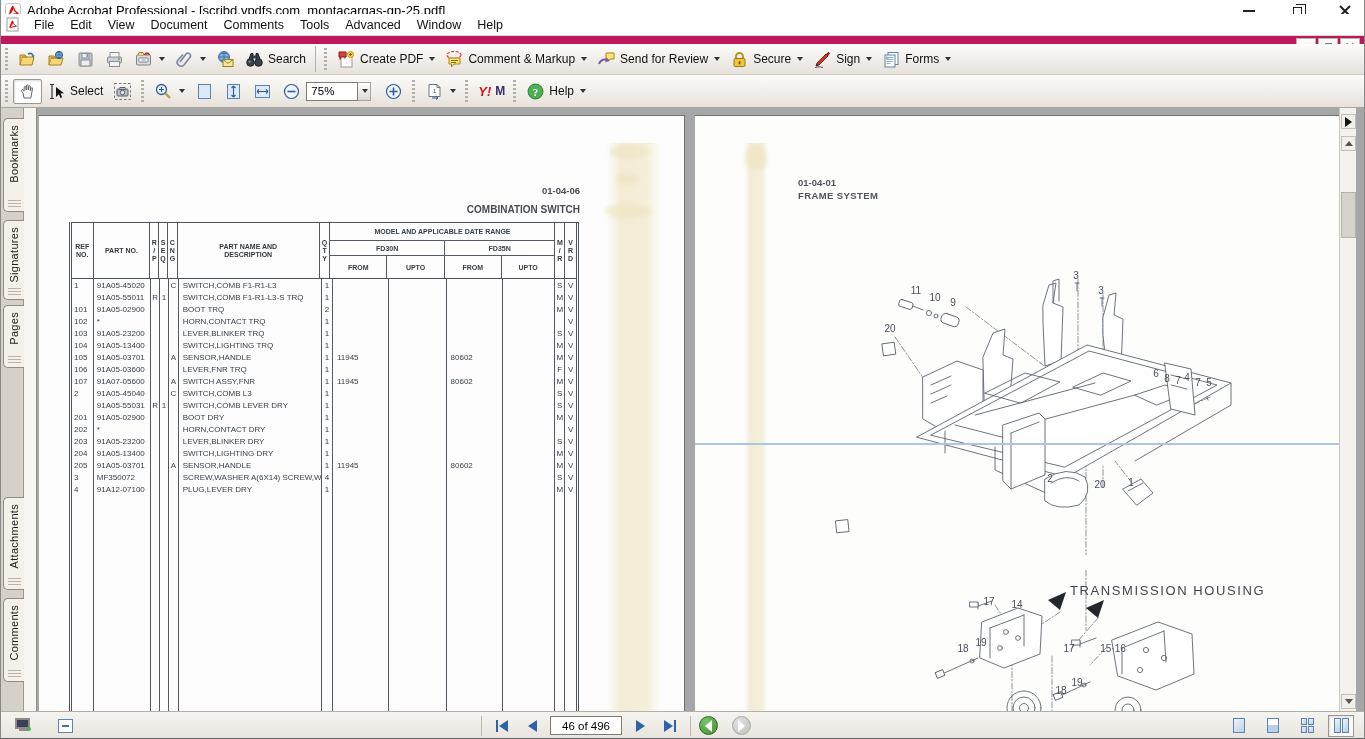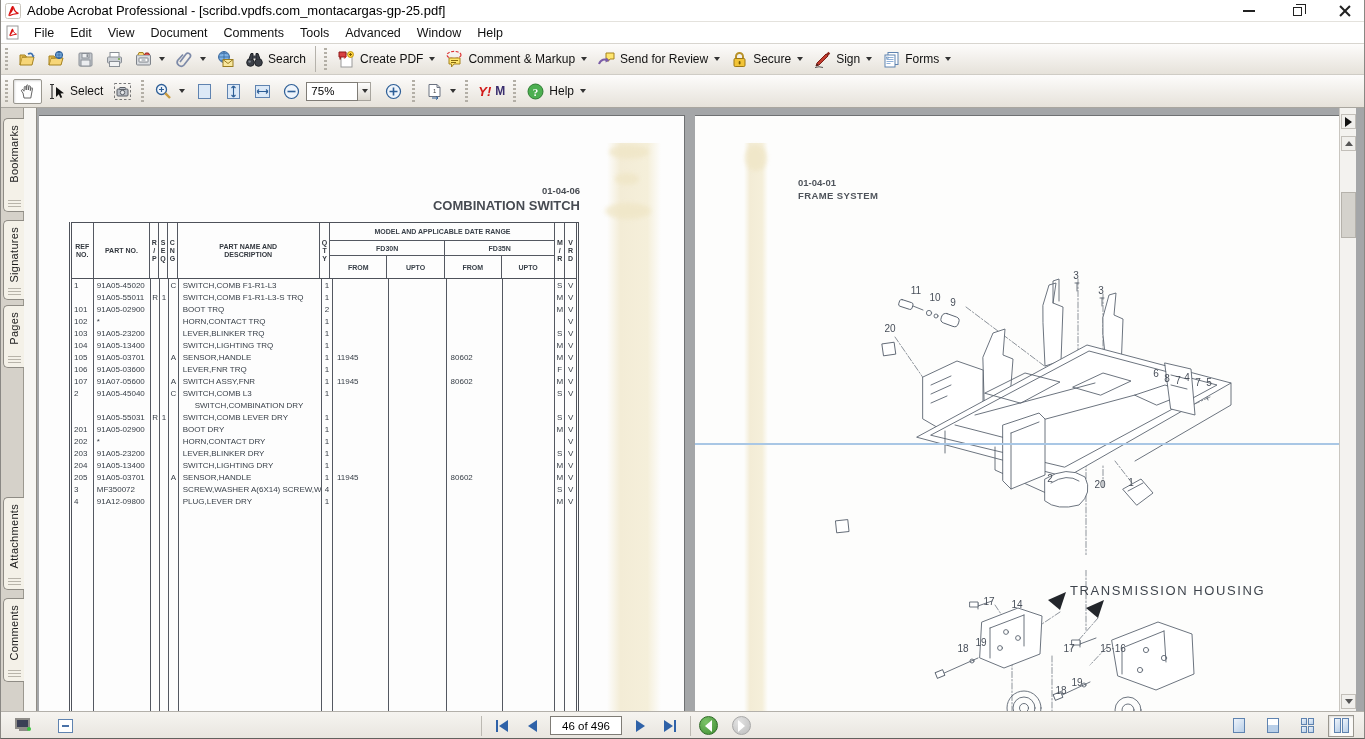--- a/index.html
+++ b/index.html
@@ -13,21 +13,21 @@
   .win-controls{position:absolute;right:8px;top:0;height:22px;display:flex;align-items:center;gap:26px;}
   .wc{width:22px;height:18px;display:flex;align-items:center;justify-content:center;color:#222;font-size:13px;cursor:default;}
   .wc .minus{width:12px;height:2px;background:#222;}
   .wc .restore{width:9px;height:9px;border:1.5px solid #222;position:relative;background:#fff;}
   .wc .restore:before{content:"";position:absolute;left:2px;top:-4px;width:9px;height:9px;border:1.5px solid #222;border-bottom:none;border-left:none;}
   .wc .closex{position:relative;width:12px;height:12px;}
   .wc .closex:before,.wc .closex:after{content:"";position:absolute;left:5px;top:-1px;width:2px;height:14px;background:#222;}
   .wc .closex:before{transform:rotate(45deg);} .wc .closex:after{transform:rotate(-45deg);}
 
   
-  .menubar{position:absolute;left:0;top:22px;width:100%;height:22px;background:#fff;display:flex;align-items:center;border-bottom:1px solid #d8d5cf;}
+  .menubar{position:absolute;left:0;top:14px;width:100%;height:22px;background:#fff;display:flex;align-items:center;border-bottom:1px solid #d8d5cf;}
   .menubar .doc-icon{width:15px;height:15px;margin:0 6px 0 4px;}
   .menu-item{padding:2px 8px;font-size:12.5px;color:#111;cursor:default;}
   .doc-controls{position:absolute;right:4px;top:24px;display:flex;gap:2px;}
   .dc{width:20px;height:17px;border:1px solid #b7b4ae;background:linear-gradient(#fdfdfd,#e8e5df);display:flex;align-items:center;justify-content:center;}
   .dc .m{width:8px;height:2px;background:#6b7f93;margin-top:6px;}
   .dc .r{width:7px;height:7px;border:1.5px solid #6b7f93;}
   .dc .x{position:relative;width:8px;height:8px;}
   .dc .x:before,.dc .x:after{content:"";position:absolute;left:3px;top:-1px;width:2px;height:10px;background:#6b7f93;}
   .dc .x:before{transform:rotate(45deg);} .dc .x:after{transform:rotate(-45deg);}
 
@@ -59,21 +59,21 @@
   .page{position:absolute;top:7px;height:596px;background:#fdfdfd;box-shadow:1px 0 0 #6f7173,0 1px 0 #6f7173 inset;overflow:hidden;}
   .page-left{left:2px;width:645px;}
   .page-right{left:658px;width:651px;background:#fdfdfc;}
   .cream{position:absolute;top:28px;bottom:0;background:linear-gradient(90deg,rgba(244,236,212,0) 0%,#f3ecd6 25%,#f5efda 75%,rgba(244,236,212,0) 100%);}
   .cream.l{left:568px;width:54px;}
   .cream.r{left:49px;width:24px;}
   .blob{position:absolute;background:#efe5c4;opacity:.7;border-radius:50%;filter:blur(2px);}
 
   .lp-header{position:absolute;right:104px;top:70px;text-align:right;color:#474b52;}
   .lp-header .code{font-size:9.5px;font-weight:bold;}
-  .lp-header .name{font-size:13px;font-weight:bold;margin-top:2px;}
+  .lp-header .name{font-size:10px;font-weight:bold;margin-top:8px;}
   .rp-header{position:absolute;left:103px;top:62px;color:#4f545b;}
   .rp-header .code{font-size:9.5px;font-weight:bold;}
   .rp-header .name{font-size:9.5px;font-weight:bold;margin-top:2px;letter-spacing:.4px;}
 
   
   .ptable{position:absolute;left:30px;top:107px;width:510px;height:489px;border:1px solid #4e525a;border-left:3px double #4e525a;border-right:3px double #4e525a;border-bottom:none;display:flex;flex-direction:column;color:#394049;}
   .ptable .cell{border-right:1px solid #545861;display:flex;align-items:center;justify-content:center;text-align:center;overflow:hidden;}
   .c-ref{width:22px;} .c-part{width:58px;} .c-rp{width:9px;} .c-seq{width:9px;} .c-cng{width:10px;}
   .c-name{width:145px;} .c-qty{width:11px;}
   .c-a{width:57px;} .c-b{width:58px;} .c-c{width:57px;} .c-d{width:53px;}
@@ -661,35 +661,20 @@
                 <div class="cell c-qty">1</div>
                 <div class="cell c-a"></div>
                 <div class="cell c-b"></div>
                 <div class="cell c-c"></div>
                 <div class="cell c-d"></div>
                 <div class="cell c-mr">S</div>
                 <div class="cell c-vr">V</div>
               </div>
               <div class="trow">
                 <div class="cell c-ref"></div>
-                <div class="cell c-part"></div>
-                <div class="cell c-rp"></div>
-                <div class="cell c-seq"></div>
-                <div class="cell c-cng"></div>
-                <div class="cell c-name ind">SWITCH,COMBINATION DRY</div>
-                <div class="cell c-qty"></div>
-                <div class="cell c-a"></div>
-                <div class="cell c-b"></div>
-                <div class="cell c-c"></div>
-                <div class="cell c-d"></div>
-                <div class="cell c-mr"></div>
-                <div class="cell c-vr"></div>
-              </div>
-              <div class="trow">
-                <div class="cell c-ref"></div>
                 <div class="cell c-part">91A05-55031</div>
                 <div class="cell c-rp">R</div>
                 <div class="cell c-seq">1</div>
                 <div class="cell c-cng"></div>
                 <div class="cell c-name">SWITCH,COMB LEVER DRY</div>
                 <div class="cell c-qty">1</div>
                 <div class="cell c-a"></div>
                 <div class="cell c-b"></div>
                 <div class="cell c-c"></div>
                 <div class="cell c-d"></div>
@@ -781,21 +766,21 @@
                 <div class="cell c-qty">4</div>
                 <div class="cell c-a"></div>
                 <div class="cell c-b"></div>
                 <div class="cell c-c"></div>
                 <div class="cell c-d"></div>
                 <div class="cell c-mr">S</div>
                 <div class="cell c-vr">V</div>
               </div>
               <div class="trow">
                 <div class="cell c-ref">4</div>
-                <div class="cell c-part">91A12-09800</div>
+                <div class="cell c-part">91A12-07100</div>
                 <div class="cell c-rp"></div>
                 <div class="cell c-seq"></div>
                 <div class="cell c-cng"></div>
                 <div class="cell c-name">PLUG,LEVER DRY</div>
                 <div class="cell c-qty">1</div>
                 <div class="cell c-a"></div>
                 <div class="cell c-b"></div>
                 <div class="cell c-c"></div>
                 <div class="cell c-d"></div>
                 <div class="cell c-mr">M</div>

